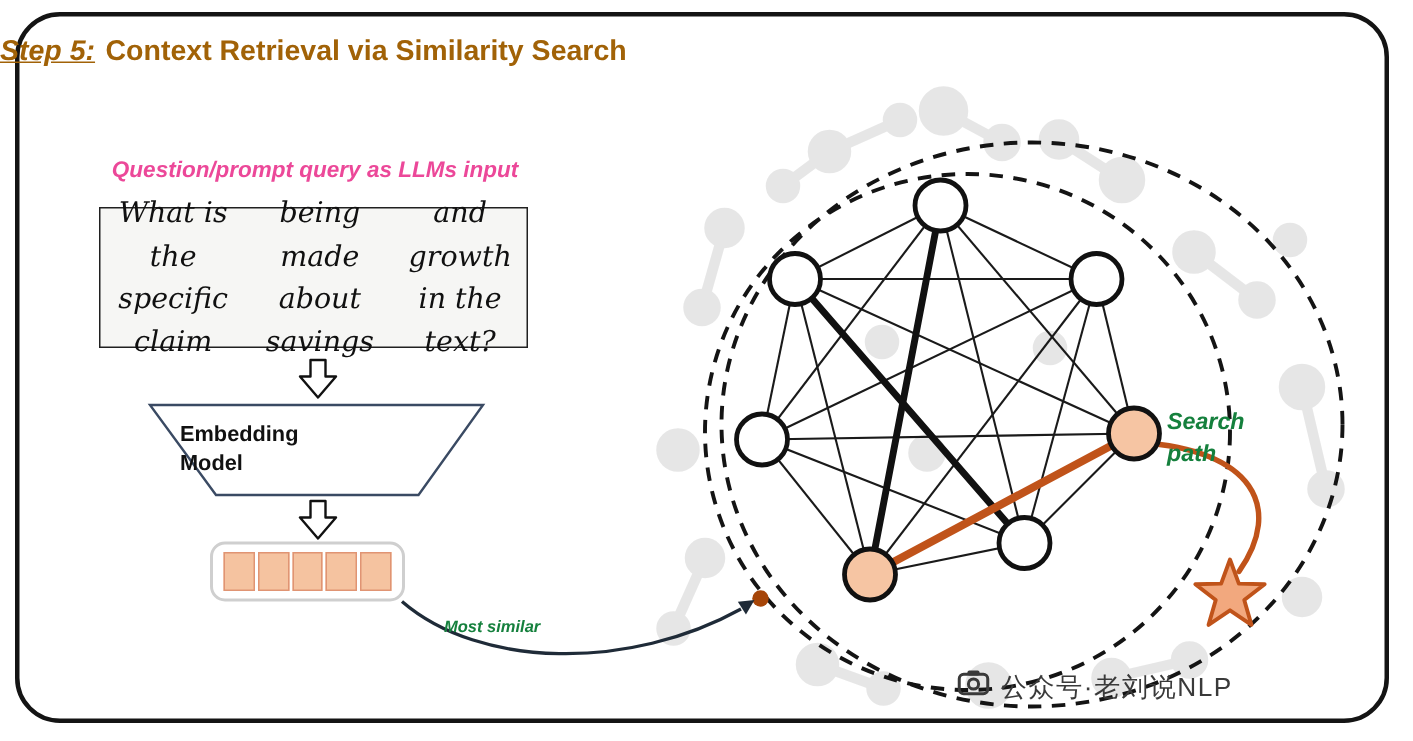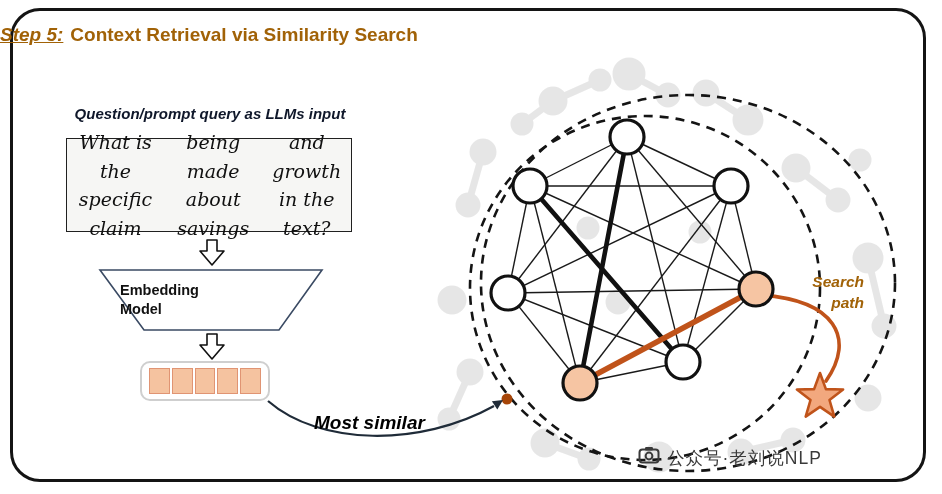--- a/index.html
+++ b/index.html
@@ -12,21 +12,21 @@
     border:3px solid #141414; border-radius:30px; box-sizing:border-box;
   }
   .layer { position:absolute; left:0; top:0; }
   .title {
     position:absolute; left:0; right:0; top:24px; text-align:left;
     font-size:19px; font-weight:bold; color:#a16207;
   }
   .title .step { font-style:italic; text-decoration:underline; margin-right:7px; }
   .query-label {
     position:absolute; left:38px; top:105px; width:344px; text-align:center;
-    font-size:15px; font-weight:bold; font-style:italic; color:#0f172a;
+    font-size:15px; font-weight:bold; font-style:italic; color:#ec4899;
   }
   .query-box {
     position:absolute; left:66px; top:138px; width:286px; height:94px;
     background:#f6f6f4; border:1.6px solid #202020; box-sizing:border-box;
     display:flex; flex-direction:row; justify-content:center; align-items:center;
     font-family:"DejaVu Serif", serif; font-style:italic; font-size:19px;
     line-height:1.5; color:#101010; text-align:center;
   }
   .emb-label {
     position:absolute; left:120px; top:281px; width:184px; text-align:left;
@@ -34,26 +34,26 @@
   }
   .vector-box {
     position:absolute; left:140px; top:361px; width:130px; height:40px;
     border:2px solid #cfcfcf; border-radius:10px; box-sizing:border-box;
     display:flex; align-items:center; gap:2px; padding:5px 7px; background:#fff;
   }
   .vector-box .cell {
     flex:1; height:26px; background:#f5c3a0; border:1px solid #e09473; box-sizing:border-box;
   }
   .most-similar {
-    position:absolute; left:314px; top:412px; width:160px;
-    font-size:19px; font-weight:bold; font-style:italic; color:#000000;
+    position:absolute; left:296px; top:412px; width:160px;
+    font-size:11px; font-weight:bold; font-style:italic; color:#15803d;
   }
   .search-path {
-    position:absolute; left:778px; top:272px; width:86px; text-align:right;
-    font-size:15.5px; font-weight:bold; font-style:italic; color:#a16207; line-height:1.35;
+    position:absolute; left:778px; top:272px; width:86px; text-align:left;
+    font-size:15.5px; font-weight:bold; font-style:italic; color:#15803d; line-height:1.35;
   }
   .watermark {
     position:absolute; left:638px; top:446px; display:flex; align-items:flex-start; gap:7px;
     font-size:17.5px; color:#3a3a3a; letter-spacing:1px;
   }
 </style>
 </head>
 <body>
 
 <div class="canvas">

